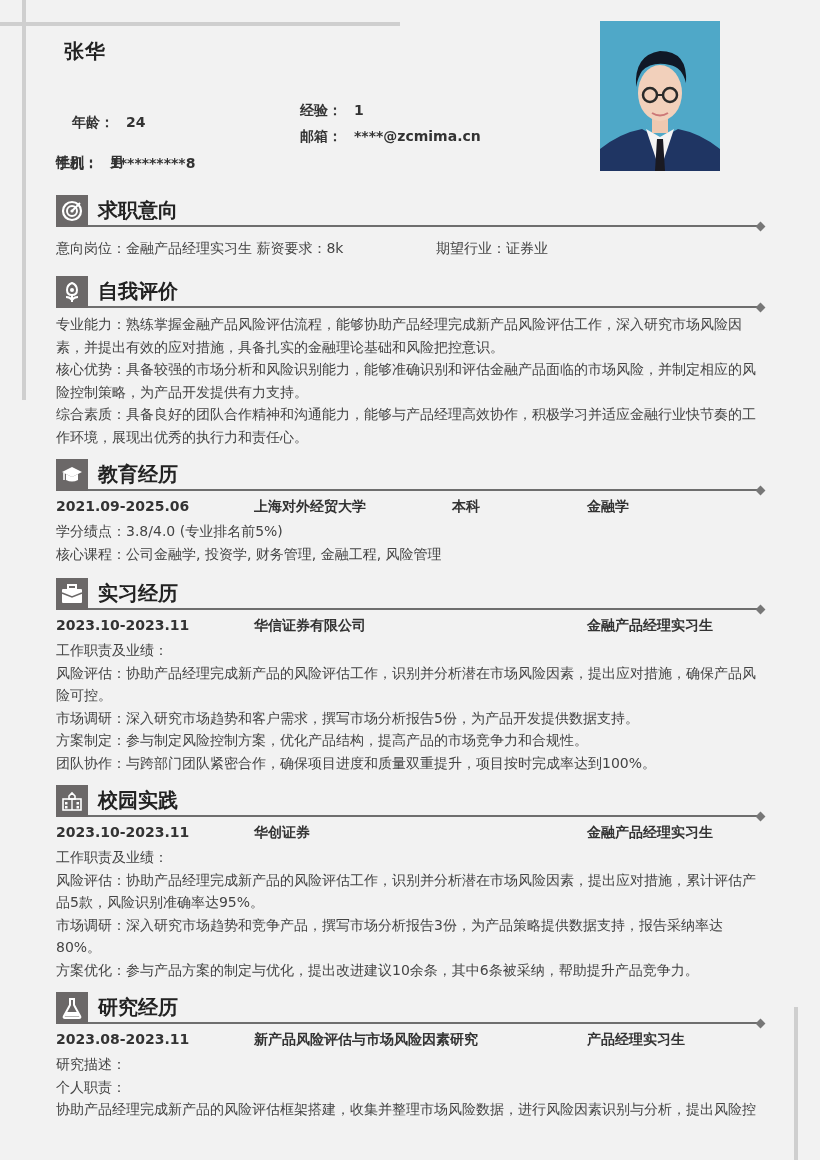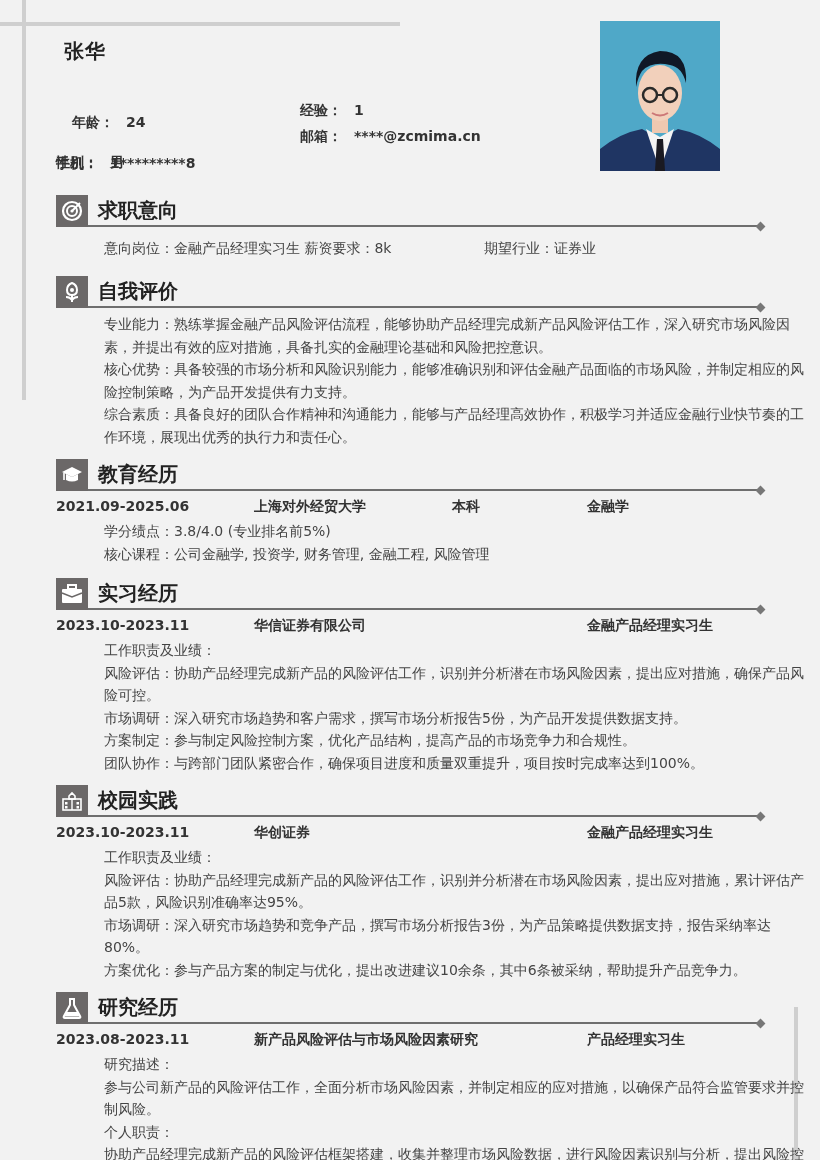--- a/index.html
+++ b/index.html
@@ -13,21 +13,21 @@
   .info { position: absolute; font-size: 14px; font-weight: bold; color: #333; white-space: nowrap; }
   .info .k { margin-right: 12px; }
   .photo { position: absolute; left: 600px; top: 21px; width: 120px; height: 150px; background: #4aa3c4; overflow: hidden; }
 
   .section-head { position: absolute; left: 56px; width: 708px; height: 32px; }
   .section-head .icon-box { position: absolute; left: 0; top: 0; width: 32px; height: 32px; background: #6b6868; display: flex; align-items: center; justify-content: center; }
   .section-head .title { position: absolute; left: 42px; top: 2px; font-size: 20px; font-weight: bold; color: #222; }
   .section-head .rule { position: absolute; left: 32px; right: 4px; bottom: 0; height: 2px; background: #6e6e6e; }
   .section-head .diamond { position: absolute; right: 0; bottom: -3px; width: 7px; height: 7px; background: #777; transform: rotate(45deg); }
 
-  .txt { position: absolute; left: 56px; width: 710px; font-size: 14px; line-height: 22.5px; color: #444; margin-left: 48px; }
+  .txt { position: absolute; left: 56px; width: 710px; font-size: 14px; line-height: 22.5px; color: #444; }
   .row { position: absolute; left: 56px; font-size: 14px; font-weight: bold; color: #333; white-space: nowrap; }
   .c1 { position: absolute; left: 0; }
   .c2 { position: absolute; left: 198px; }
   .c3 { position: absolute; left: 396px; }
   .c4 { position: absolute; left: 531px; }
 </style>
 </head>
 <body>
 
 <div class="deco-vline-left"></div>
@@ -193,16 +193,15 @@
   <div class="rule"></div>
   <div class="diamond"></div>
 </div>
 <div class="row" style="top:1031px;">
   <span class="c1">2023.08-2023.11</span>
   <span class="c2">新产品风险评估与市场风险因素研究</span>
   <span class="c4">产品经理实习生</span>
 </div>
 <div class="txt" style="top:1053px;">
   <div>研究描述：</div>
-  <div>参与公司新产品的风险评估工作，全面分析市场风险因素，并制定相应的应对措施，以确保产品符合监管要求并控制风险。</div>
   <div>个人职责：</div>
   <div>协助产品经理完成新产品的风险评估框架搭建，收集并整理市场风险数据，进行风险因素识别与分析，提出风险控</div>
 </div>
 
 </body></html>

